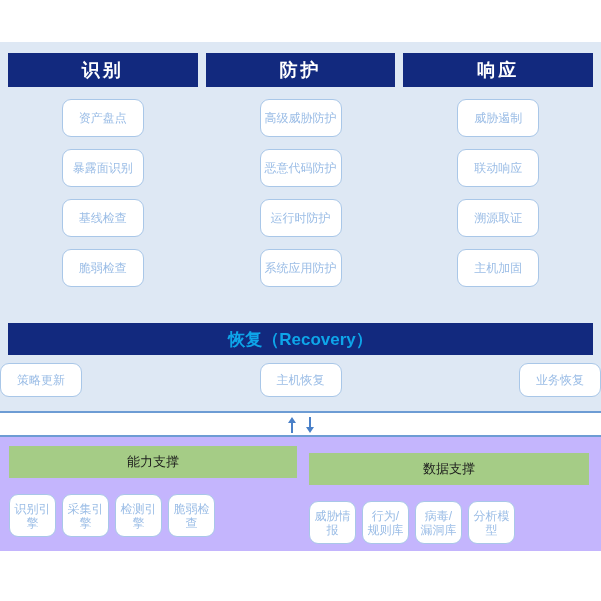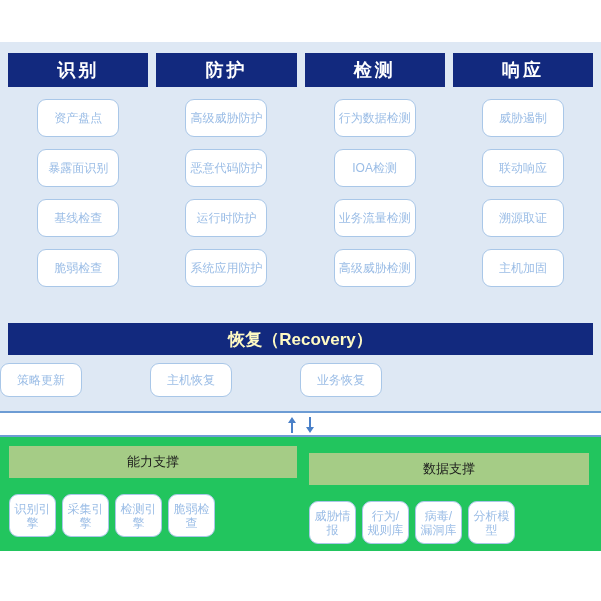--- a/index.html
+++ b/index.html
@@ -83,36 +83,36 @@
   }
 
   
   .recovery-bar {
     position: absolute;
     left: 8px;
     top: 281px;
     width: 585px;
     height: 32px;
     background: #12297e;
-    color: #fef9c3;
+    color: #0ea5e9;
     font-size: 17px;
     font-weight: bold;
     display: flex;
     align-items: center;
     justify-content: center;
     box-sizing: border-box;
   }
 
   .recovery-pills {
     position: absolute;
     left: 0;
     top: 321px;
     width: 601px;
     display: flex;
-    justify-content: flex-start;
+    justify-content: space-between;
     gap: 68px;
   }
   .recovery-pills .pill {
     margin-top: 0;
     width: 82px;
     height: 34px;
     min-height: 34px;
   }
 
   
@@ -135,21 +135,21 @@
   }
   .arrow svg { display: block; }
 
   
   .panel-bottom {
     position: absolute;
     left: 0;
     top: 435px;
     width: 601px;
     height: 116px;
-    background: #22c55e;
+    background: #c4b5fd;
     box-sizing: border-box;
     border-top: 2px solid #6d9cd4;
     display: flex;
     padding: 9px 9px 0 9px;
     gap: 12px;
   }
 
   .support-group {
     display: flex;
     flex-direction: column;
@@ -199,27 +199,20 @@
       </div>
 
       <div class="col">
         <div class="fn-header">防护</div>
         <div class="pill">高级威胁防护</div>
         <div class="pill">恶意代码防护</div>
         <div class="pill">运行时防护</div>
         <div class="pill">系统应用防护</div>
       </div>
 
-      <div class="col">
-        <div class="fn-header">检测</div>
-        <div class="pill">行为数据检测</div>
-        <div class="pill">IOA检测</div>
-        <div class="pill">业务流量检测</div>
-        <div class="pill">高级威胁检测</div>
-      </div>
 
       <div class="col">
         <div class="fn-header">响应</div>
         <div class="pill">威胁遏制</div>
         <div class="pill">联动响应</div>
         <div class="pill">溯源取证</div>
         <div class="pill">主机加固</div>
       </div>
 
     </div>

